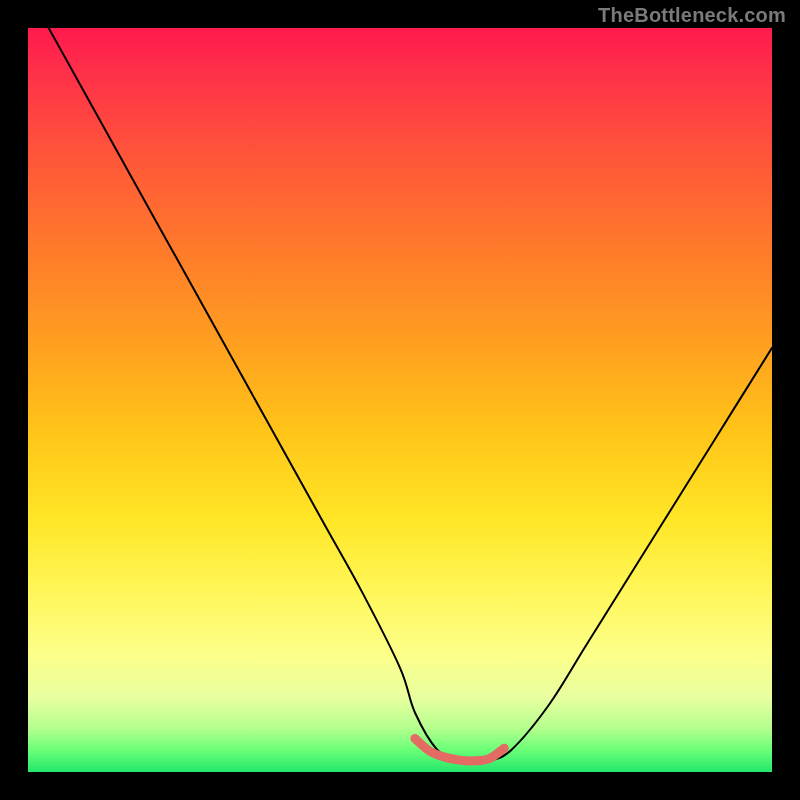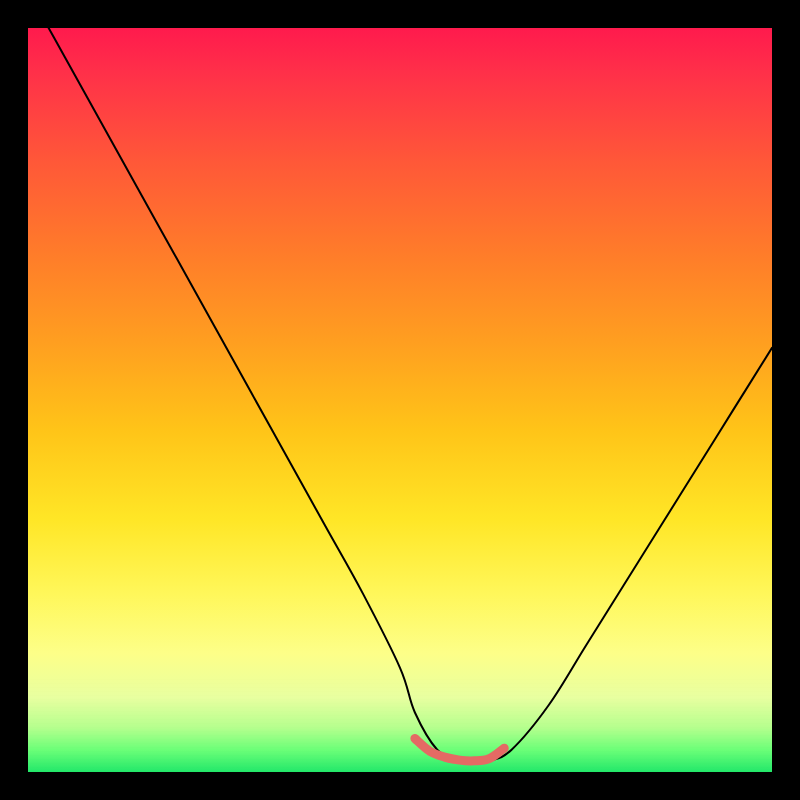--- a/index.html
+++ b/index.html
@@ -73,20 +73,21 @@
   }
   svg.curve {
     position: absolute;
     inset: 0;
   }
 </style>
 </head>
 <body>
 
 <div class="frame">
+  <div class="watermark">TheBottleneck.com</div>
   <div class="plot">
     <div class="gradient"></div>
     <div class="stripes" id="stripes">
         <div style="bottom: 0px; opacity: 0.04;"></div>
         <div style="bottom: 4px; opacity: 0.042;"></div>
         <div style="bottom: 8px; opacity: 0.044;"></div>
         <div style="bottom: 12px; opacity: 0.046;"></div>
         <div style="bottom: 16px; opacity: 0.048;"></div>
         <div style="bottom: 20px; opacity: 0.05;"></div>
         <div style="bottom: 24px; opacity: 0.052;"></div>

